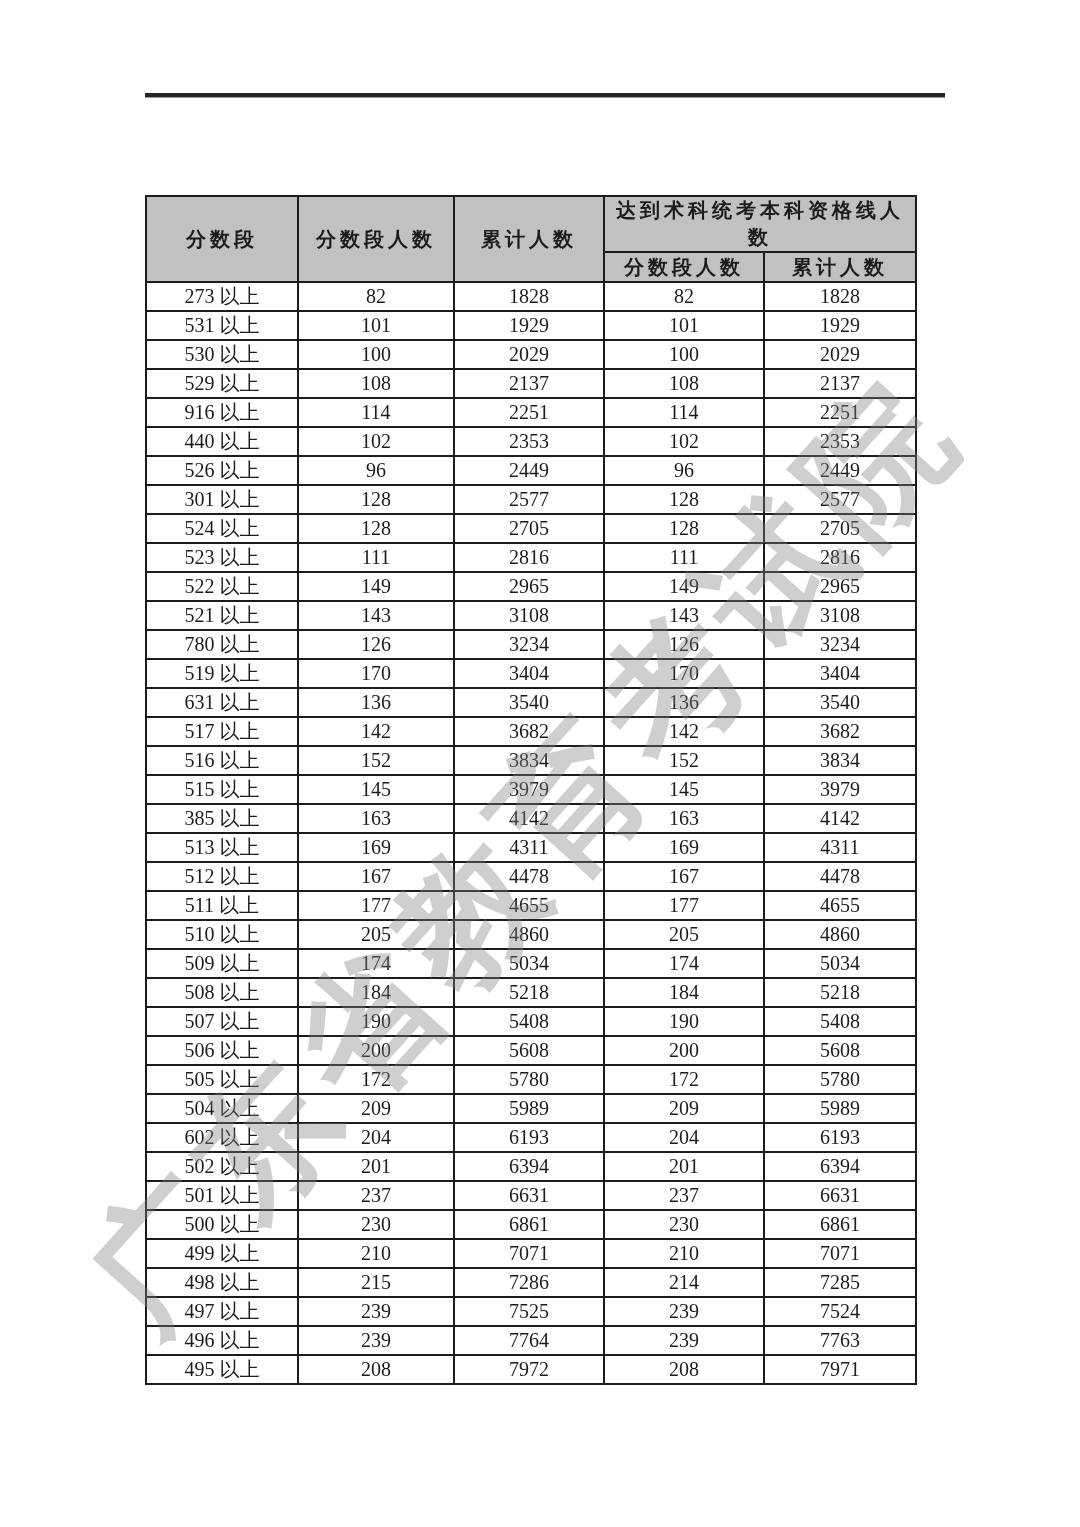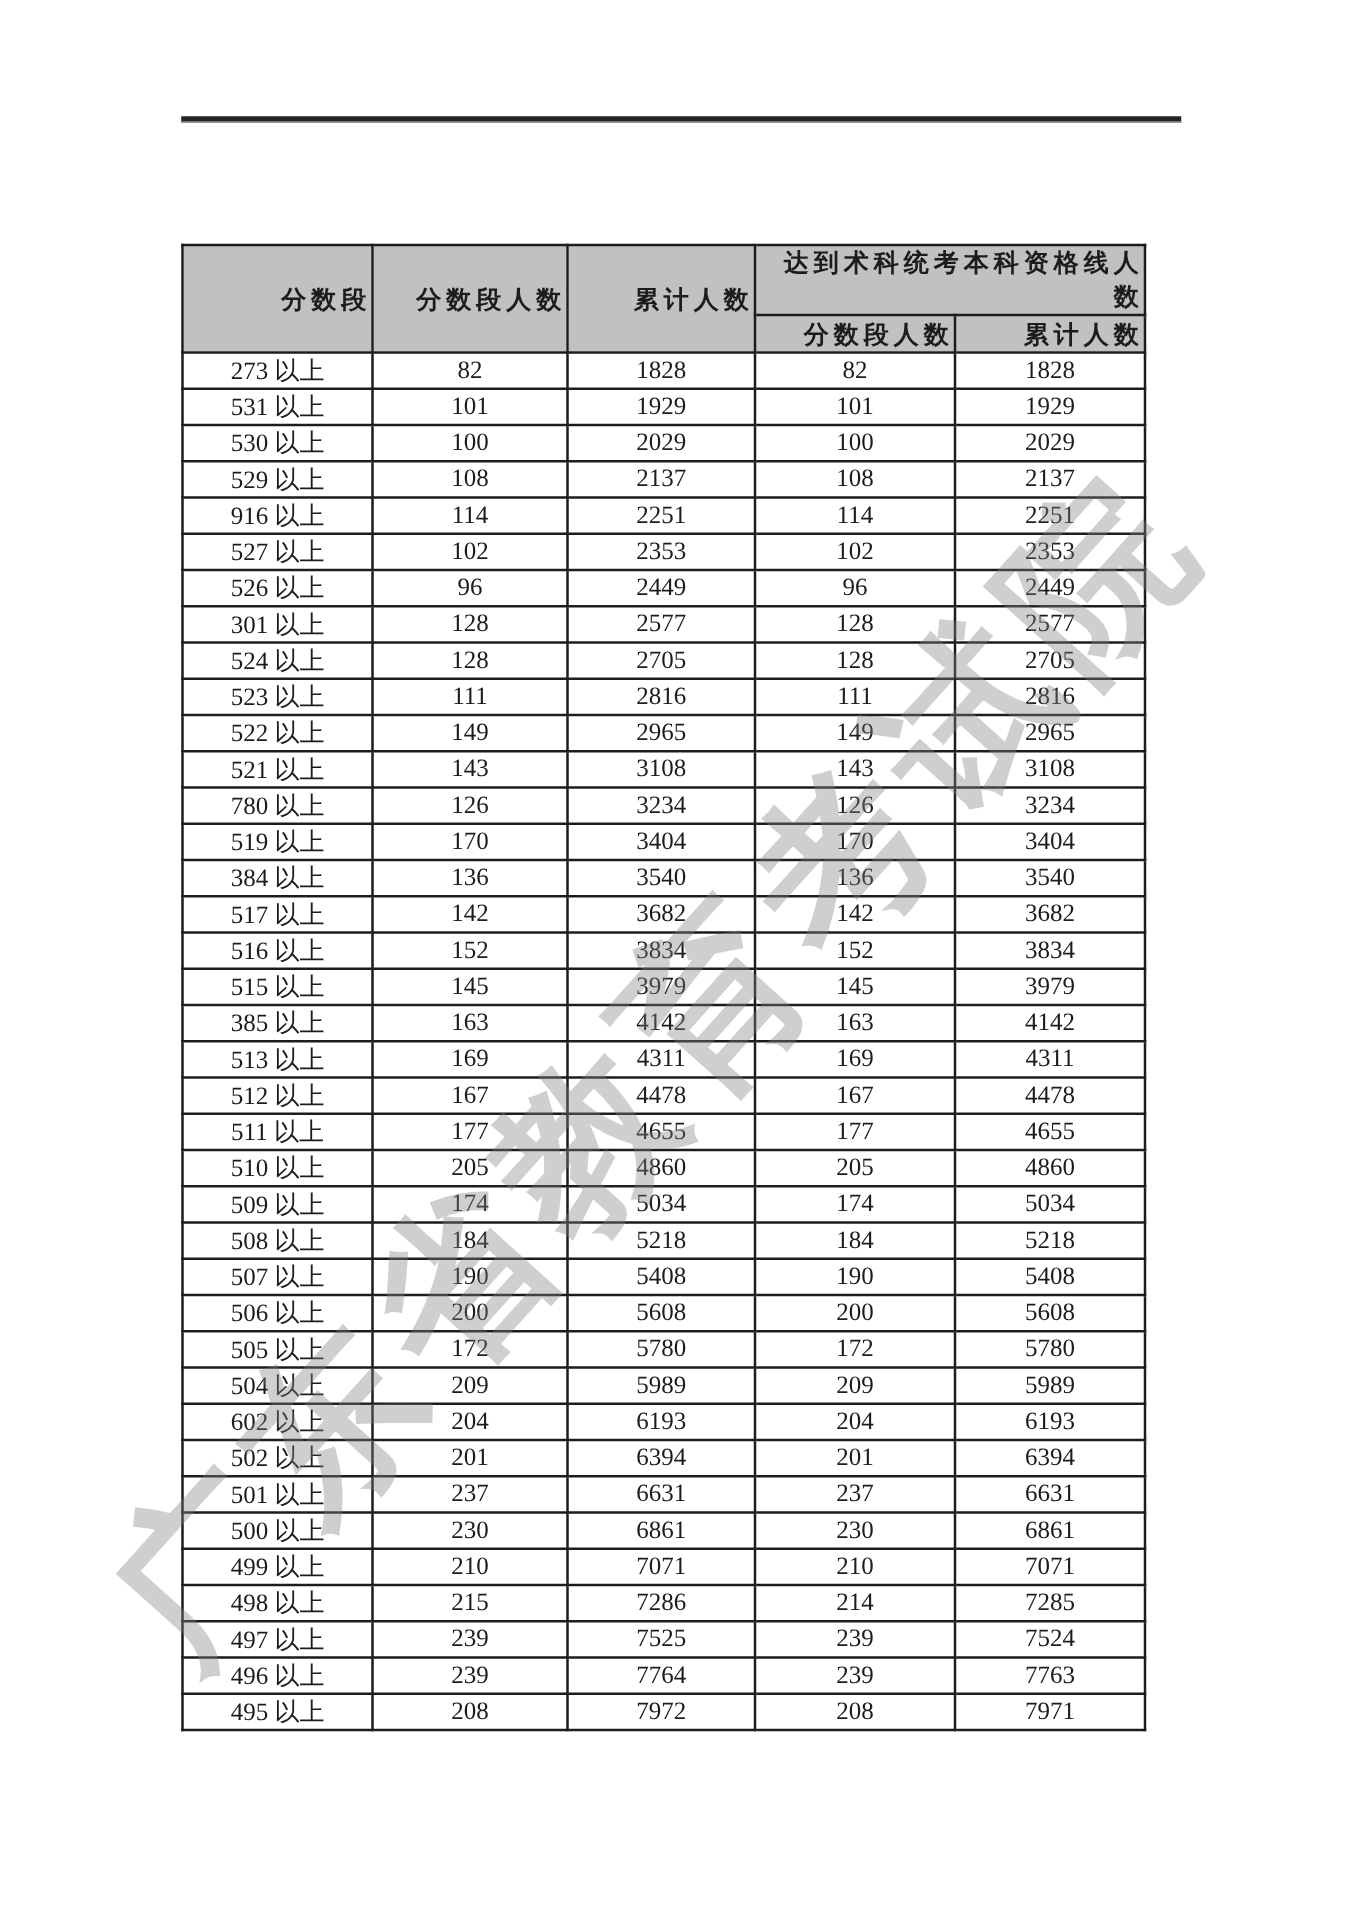--- a/index.html
+++ b/index.html
@@ -39,21 +39,20 @@
     text-align: center;
     vertical-align: middle;
     padding: 0;
     overflow: hidden;
   }
   .score-table thead th {
     background: #c1c1c1;
     font-weight: 600;
     font-size: 20px;
     letter-spacing: 4px;
-    text-align: right;
   }
   .score-table thead tr.hdr-top th { height: 30px; }
   .score-table thead tr.hdr-sub th { height: 28px; }
   .score-table tbody td {
     font-size: 20px;
     height: 27px;
     background: transparent;
   }
   .watermark {
     position: absolute;
@@ -126,21 +125,21 @@
     <td>2137</td>
   </tr>
         <tr>
     <td>916 以上</td>
     <td>114</td>
     <td>2251</td>
     <td>114</td>
     <td>2251</td>
   </tr>
         <tr>
-    <td>527 以上</td>
+    <td>440 以上</td>
     <td>102</td>
     <td>2353</td>
     <td>102</td>
     <td>2353</td>
   </tr>
         <tr>
     <td>526 以上</td>
     <td>96</td>
     <td>2449</td>
     <td>96</td>
@@ -189,21 +188,21 @@
     <td>3234</td>
   </tr>
         <tr>
     <td>519 以上</td>
     <td>170</td>
     <td>3404</td>
     <td>170</td>
     <td>3404</td>
   </tr>
         <tr>
-    <td>384 以上</td>
+    <td>631 以上</td>
     <td>136</td>
     <td>3540</td>
     <td>136</td>
     <td>3540</td>
   </tr>
         <tr>
     <td>517 以上</td>
     <td>142</td>
     <td>3682</td>
     <td>142</td>

